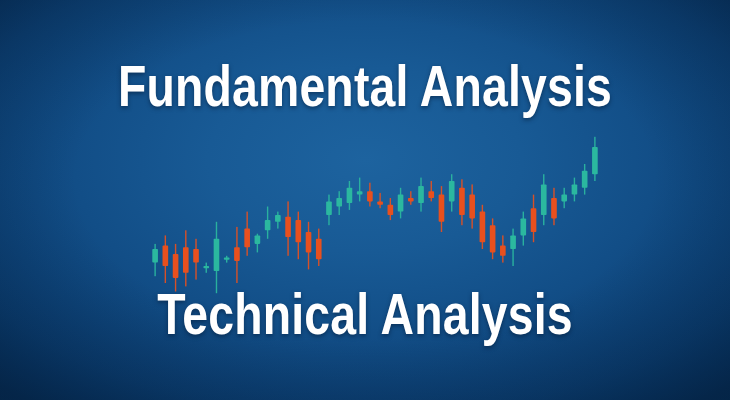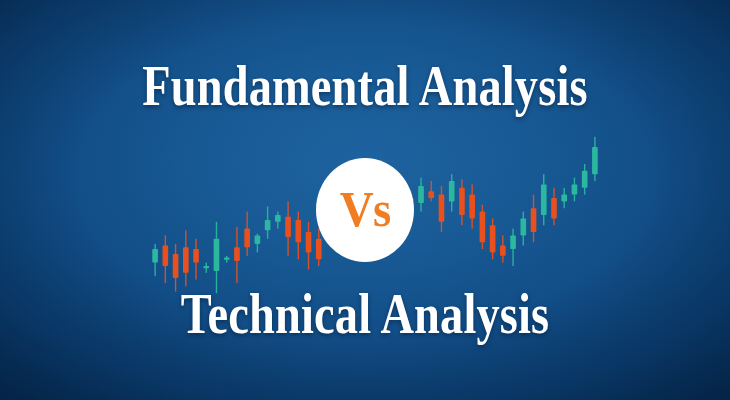--- a/index.html
+++ b/index.html
@@ -5,21 +5,21 @@
   html, body {
     margin: 0;
     padding: 0;
     background: #0a3a6d;
   }
   #canvas {
     position: relative;
     width: 730px;
     height: 400px;
     overflow: hidden;
-    font-family: Liberation Serif, serif;
+    font-family: Liberation Sans, sans-serif;
     background:
       radial-gradient(ellipse 560px 330px at 50% 40%,
         #1d639f 0%,
         #185a95 28%,
         #124e87 52%,
         #0d4379 72%,
         #093a6c 88%,
         #073461 100%);
   }
   
@@ -180,19 +180,16 @@
         <rect x="581.85" y="170.80" width="5.63" height="17.00" rx="0.8" fill="#2bb89f"></rect>
         <rect x="594.19" y="136.80" width="1.40" height="44.20" fill="#2bb89f" opacity="0.92"></rect>
         <rect x="592.07" y="147.00" width="5.63" height="27.20" rx="0.8" fill="#2bb89f"></rect>
       </g>
   </svg>
 
   <div id="vignette"></div>
 
   <div class="headline" id="title-top">Fundamental Analysis</div>
 
-  <div id="vs-badge">
-    <span id="vs-label">Vs</span>
-  </div>
 
   <div class="headline" id="title-bottom">Technical Analysis</div>
 
 </div>
 
 </body></html>

